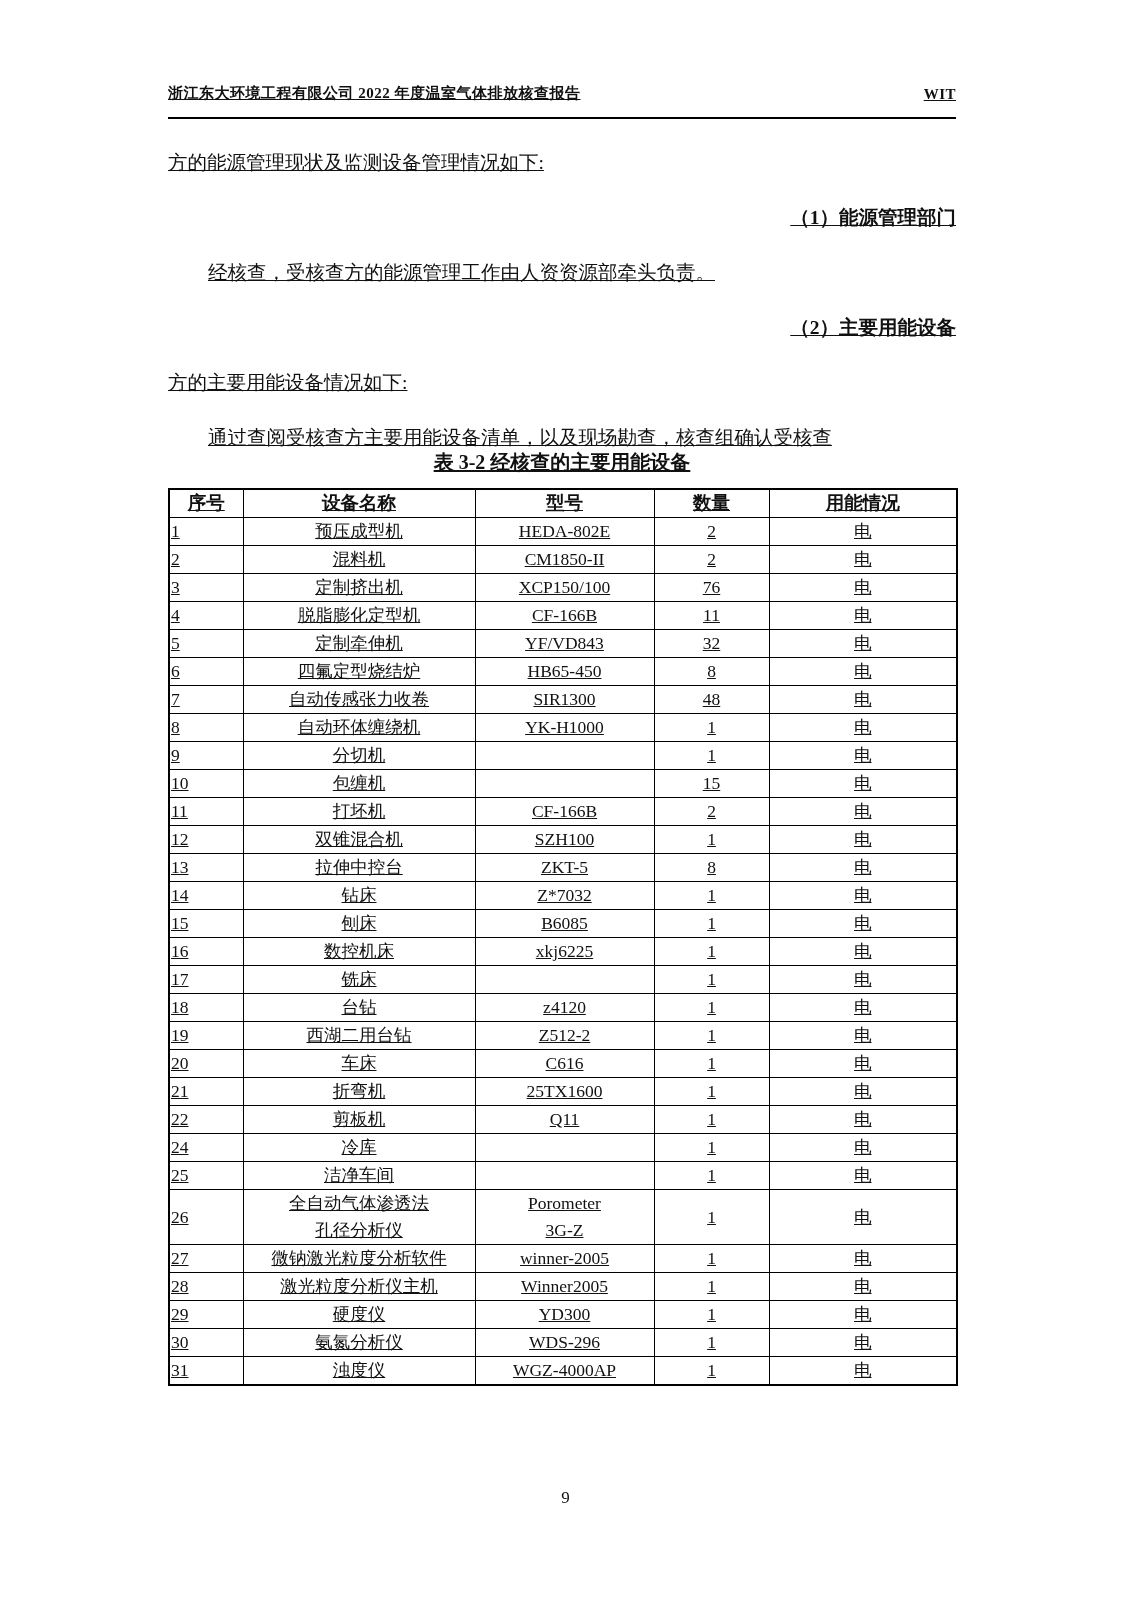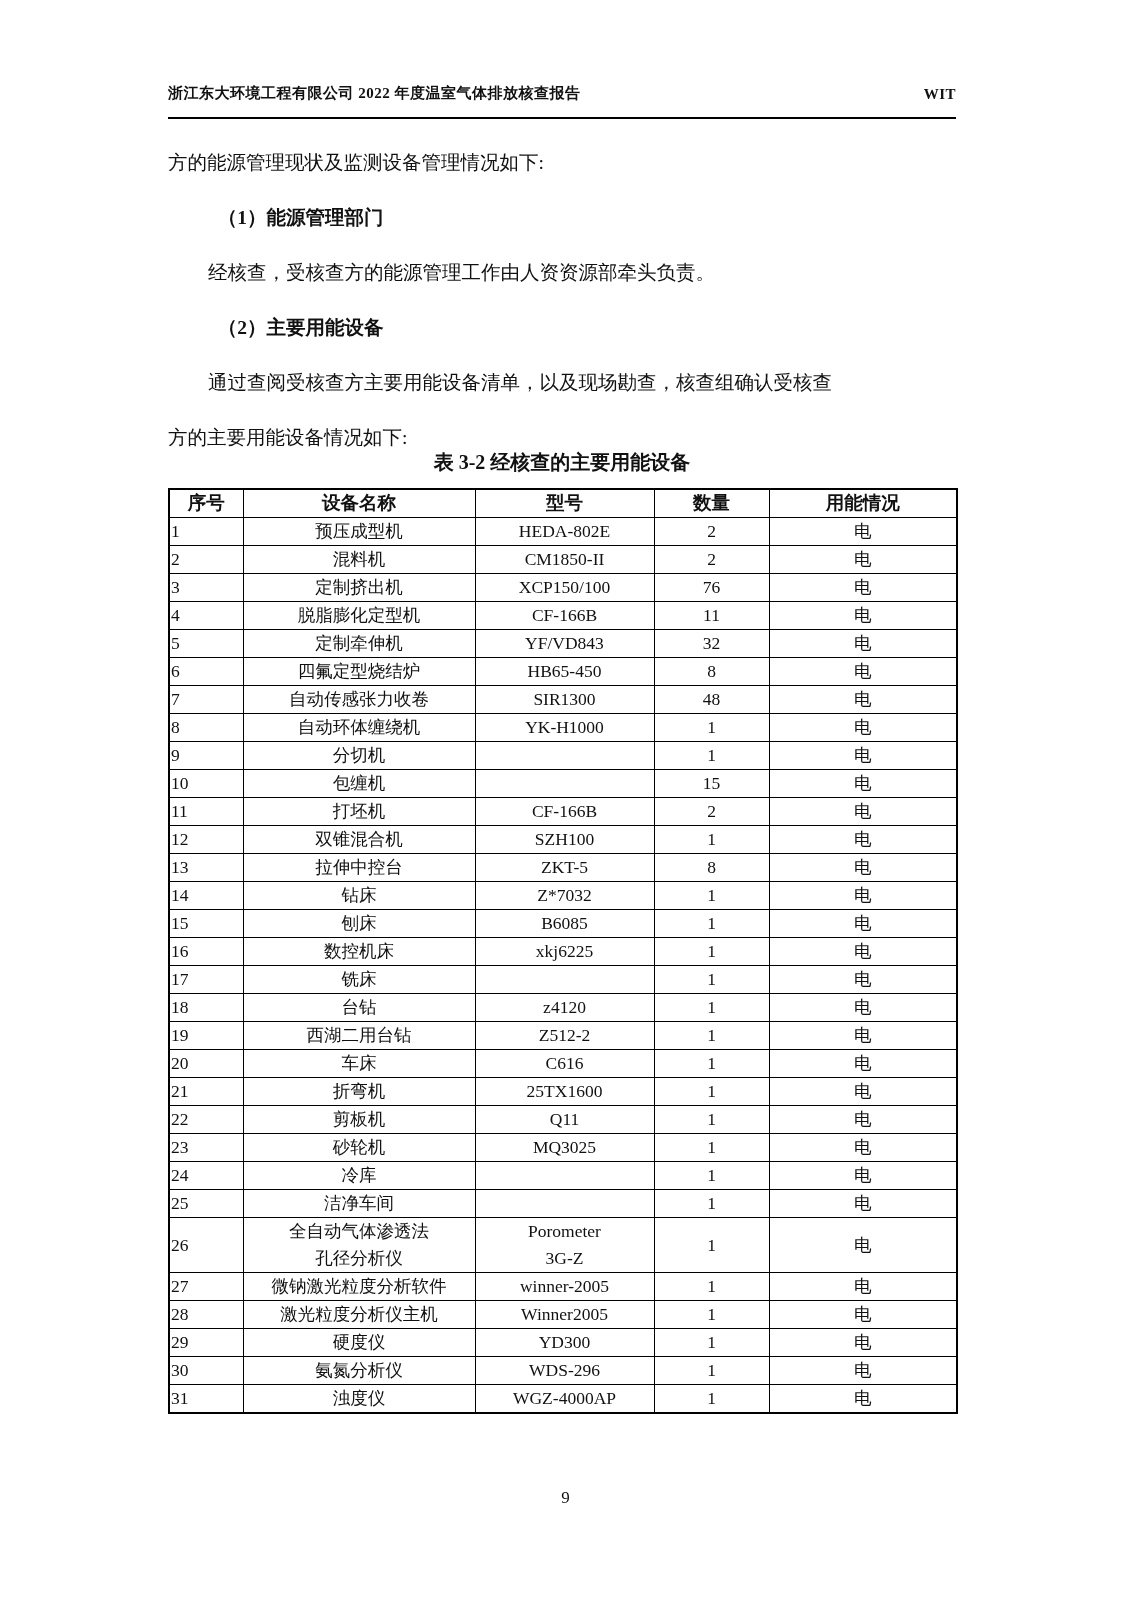--- a/index.html
+++ b/index.html
@@ -4,35 +4,35 @@
 <style>
   * { margin: 0; padding: 0; box-sizing: border-box; }
   html, body { background: #ffffff; }
   body {
     width: 1131px; height: 1600px;
     font-family: "Liberation Serif", "DejaVu Serif", serif;
     color: #111;
     position: relative;
     overflow: hidden;
   }
-  .page { width: 1131px; height: 1600px; padding: 0 175px 16px 168px; position: relative; }
+  .page { width: 1131px; height: 1600px; padding: 0 175px 16px 168px; position: relative; text-decoration: underline; }
 
   
   .doc-header {
     padding-top: 84px;
     display: flex; justify-content: space-between; align-items: flex-end;
     font-size: 15px; font-weight: bold; letter-spacing: 0.5px;
   }
   .header-rule { border: none; border-top: 2.5px solid #000; margin-top: 14px; }
 
   
   .bodytext { font-size: 19.5px; line-height: 22px; }
   .line { margin-top: 33px; }
   .intro { }
-  .heading { font-weight: bold; text-indent: 2.55em; }
+  .heading { font-weight: bold; text-indent: 2.55em; text-align: right; }
   .para-first { text-indent: 2.05em; }
 
   
   .table-title {
     text-align: center; font-weight: bold; font-size: 20px;
   }
 
   
   table.equip {
     margin-top: 12px;
@@ -72,22 +72,22 @@
     <span>浙江东大环境工程有限公司 2022 年度温室气体排放核查报告</span>
     <span>WIT</span>
   </div>
   <hr class="header-rule">
 
   <div class="bodytext">
     <div class="line intro">方的能源管理现状及监测设备管理情况如下:</div>
     <div class="line heading">（1）能源管理部门</div>
     <div class="line para-first">经核查，受核查方的能源管理工作由人资资源部牵头负责。</div>
     <div class="line heading">（2）主要用能设备</div>
+    <div class="line">方的主要用能设备情况如下:</div>
     <div class="line para-first">通过查阅受核查方主要用能设备清单，以及现场勘查，核查组确认受核查</div>
-    <div class="line">方的主要用能设备情况如下:</div>
   </div>
 
   <div class="table-title">表 3-2 经核查的主要用能设备</div>
 
   <table class="equip">
     <colgroup>
       <col style="width:74px">
         <col style="width:232px">
         <col style="width:179px">
         <col style="width:115px">
@@ -252,27 +252,20 @@
         <td>电</td>
       </tr>
         <tr>
         <td class="seq">22</td>
         <td>剪板机</td>
         <td class="model">Q11</td>
         <td>1</td>
         <td>电</td>
       </tr>
         <tr>
-        <td class="seq">23</td>
-        <td>砂轮机</td>
-        <td class="model">MQ3025</td>
-        <td>1</td>
-        <td>电</td>
-      </tr>
-        <tr>
         <td class="seq">24</td>
         <td>冷库</td>
         <td class="model"></td>
         <td>1</td>
         <td>电</td>
       </tr>
         <tr>
         <td class="seq">25</td>
         <td>洁净车间</td>
         <td class="model"></td>

